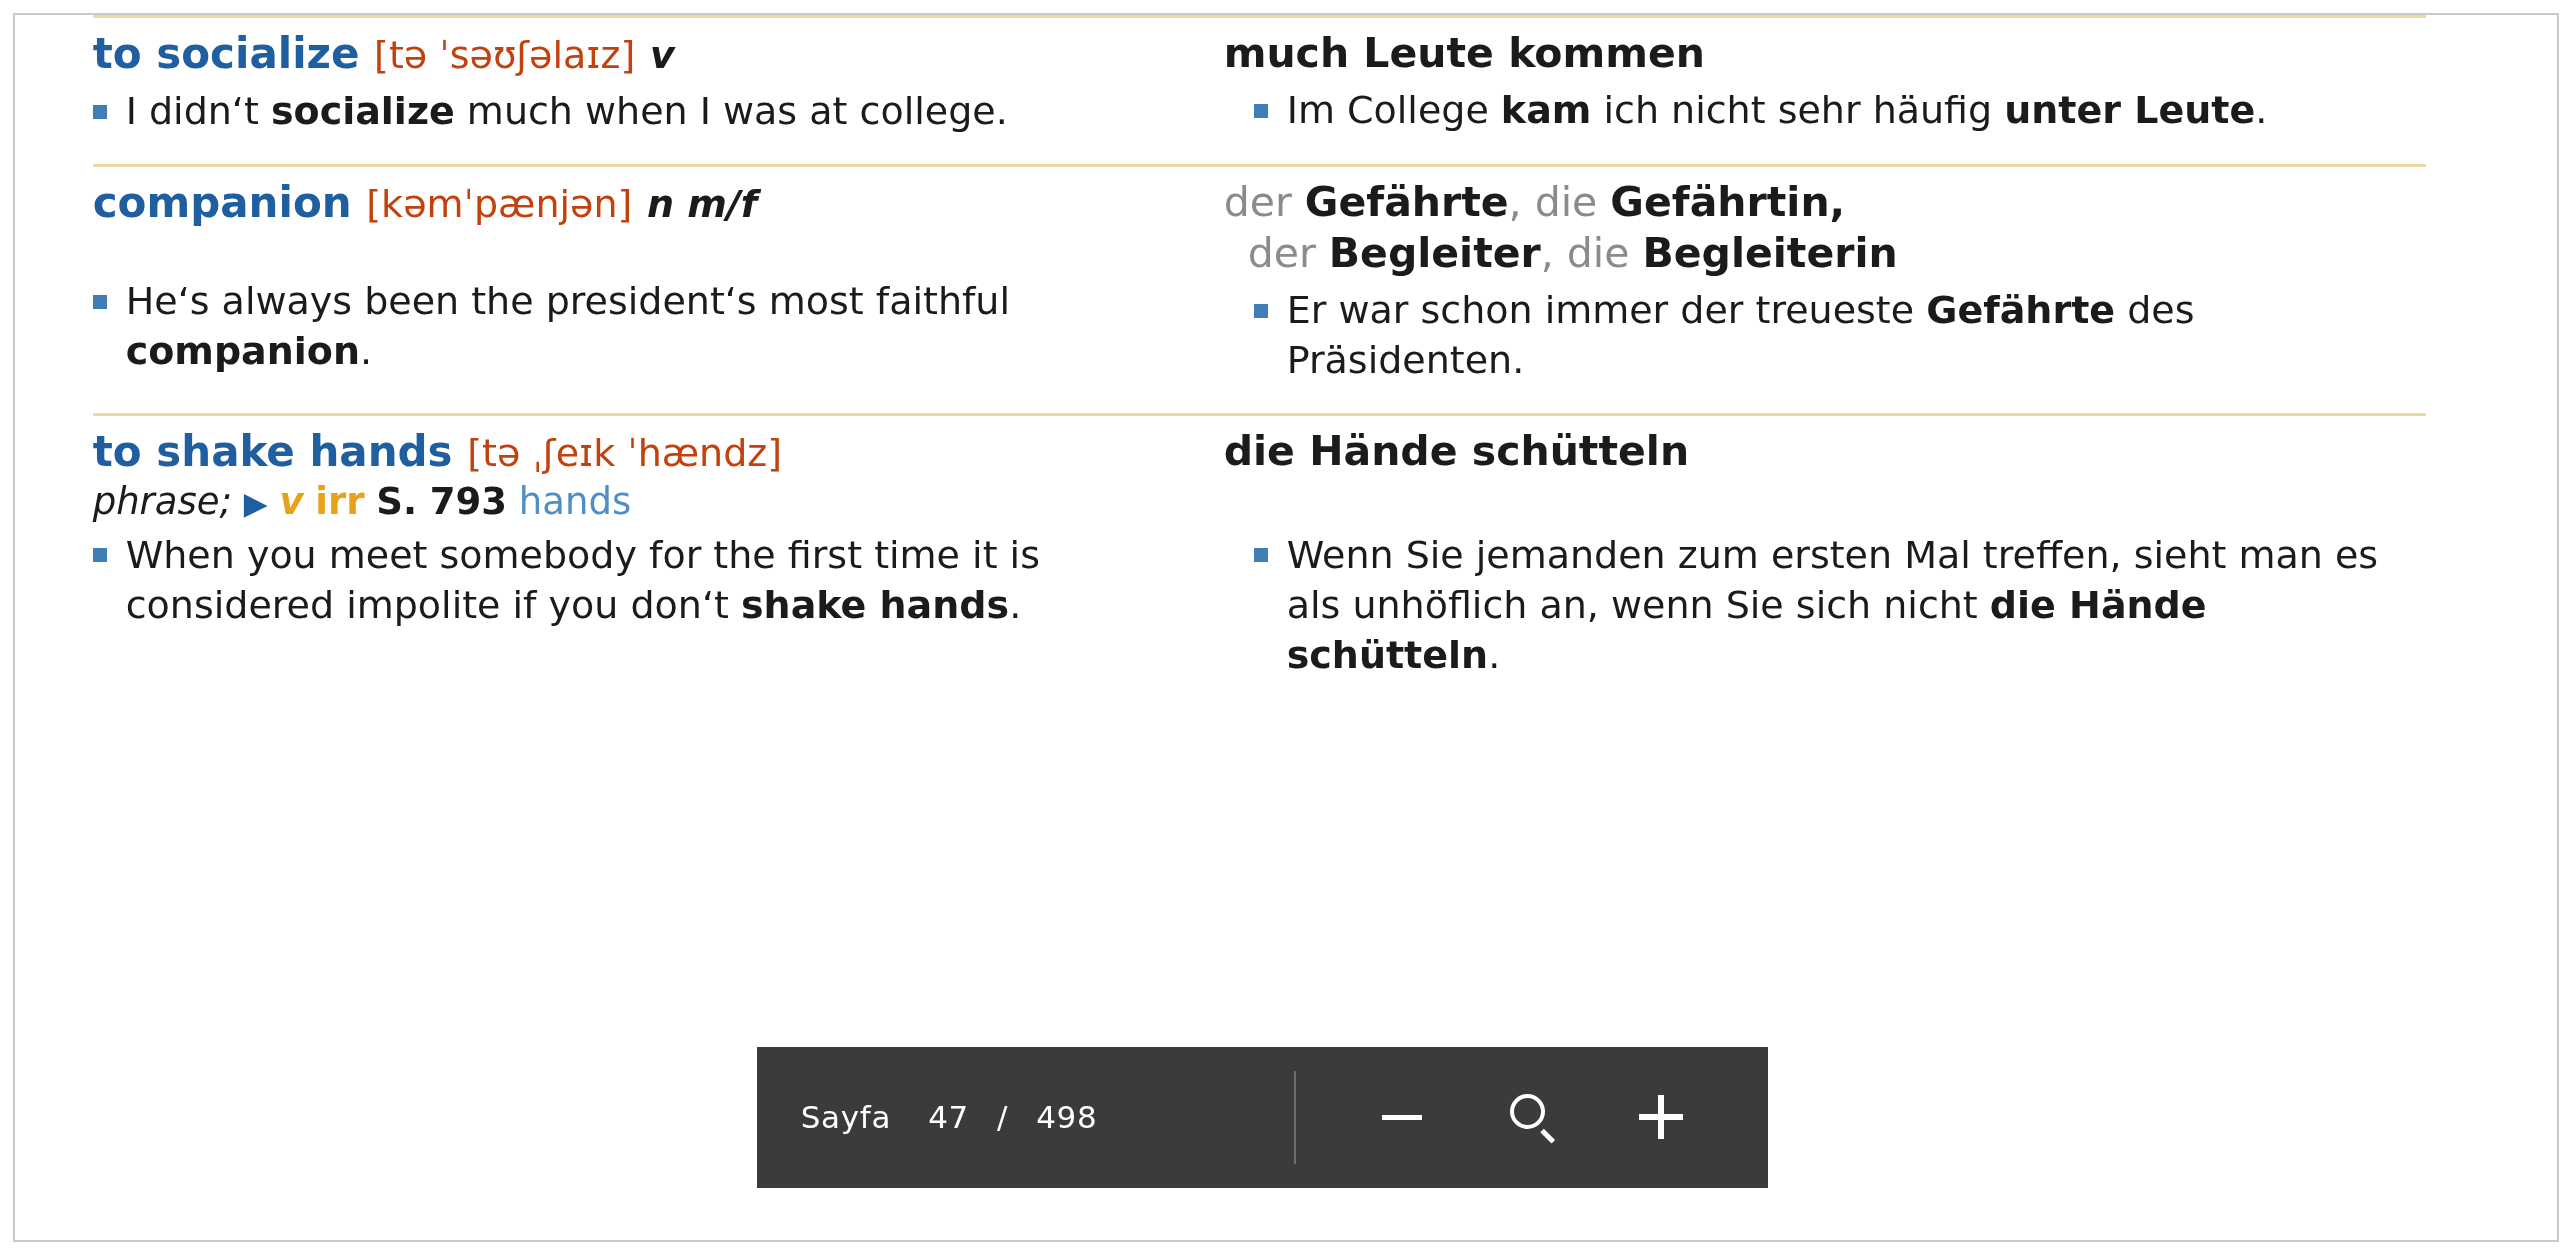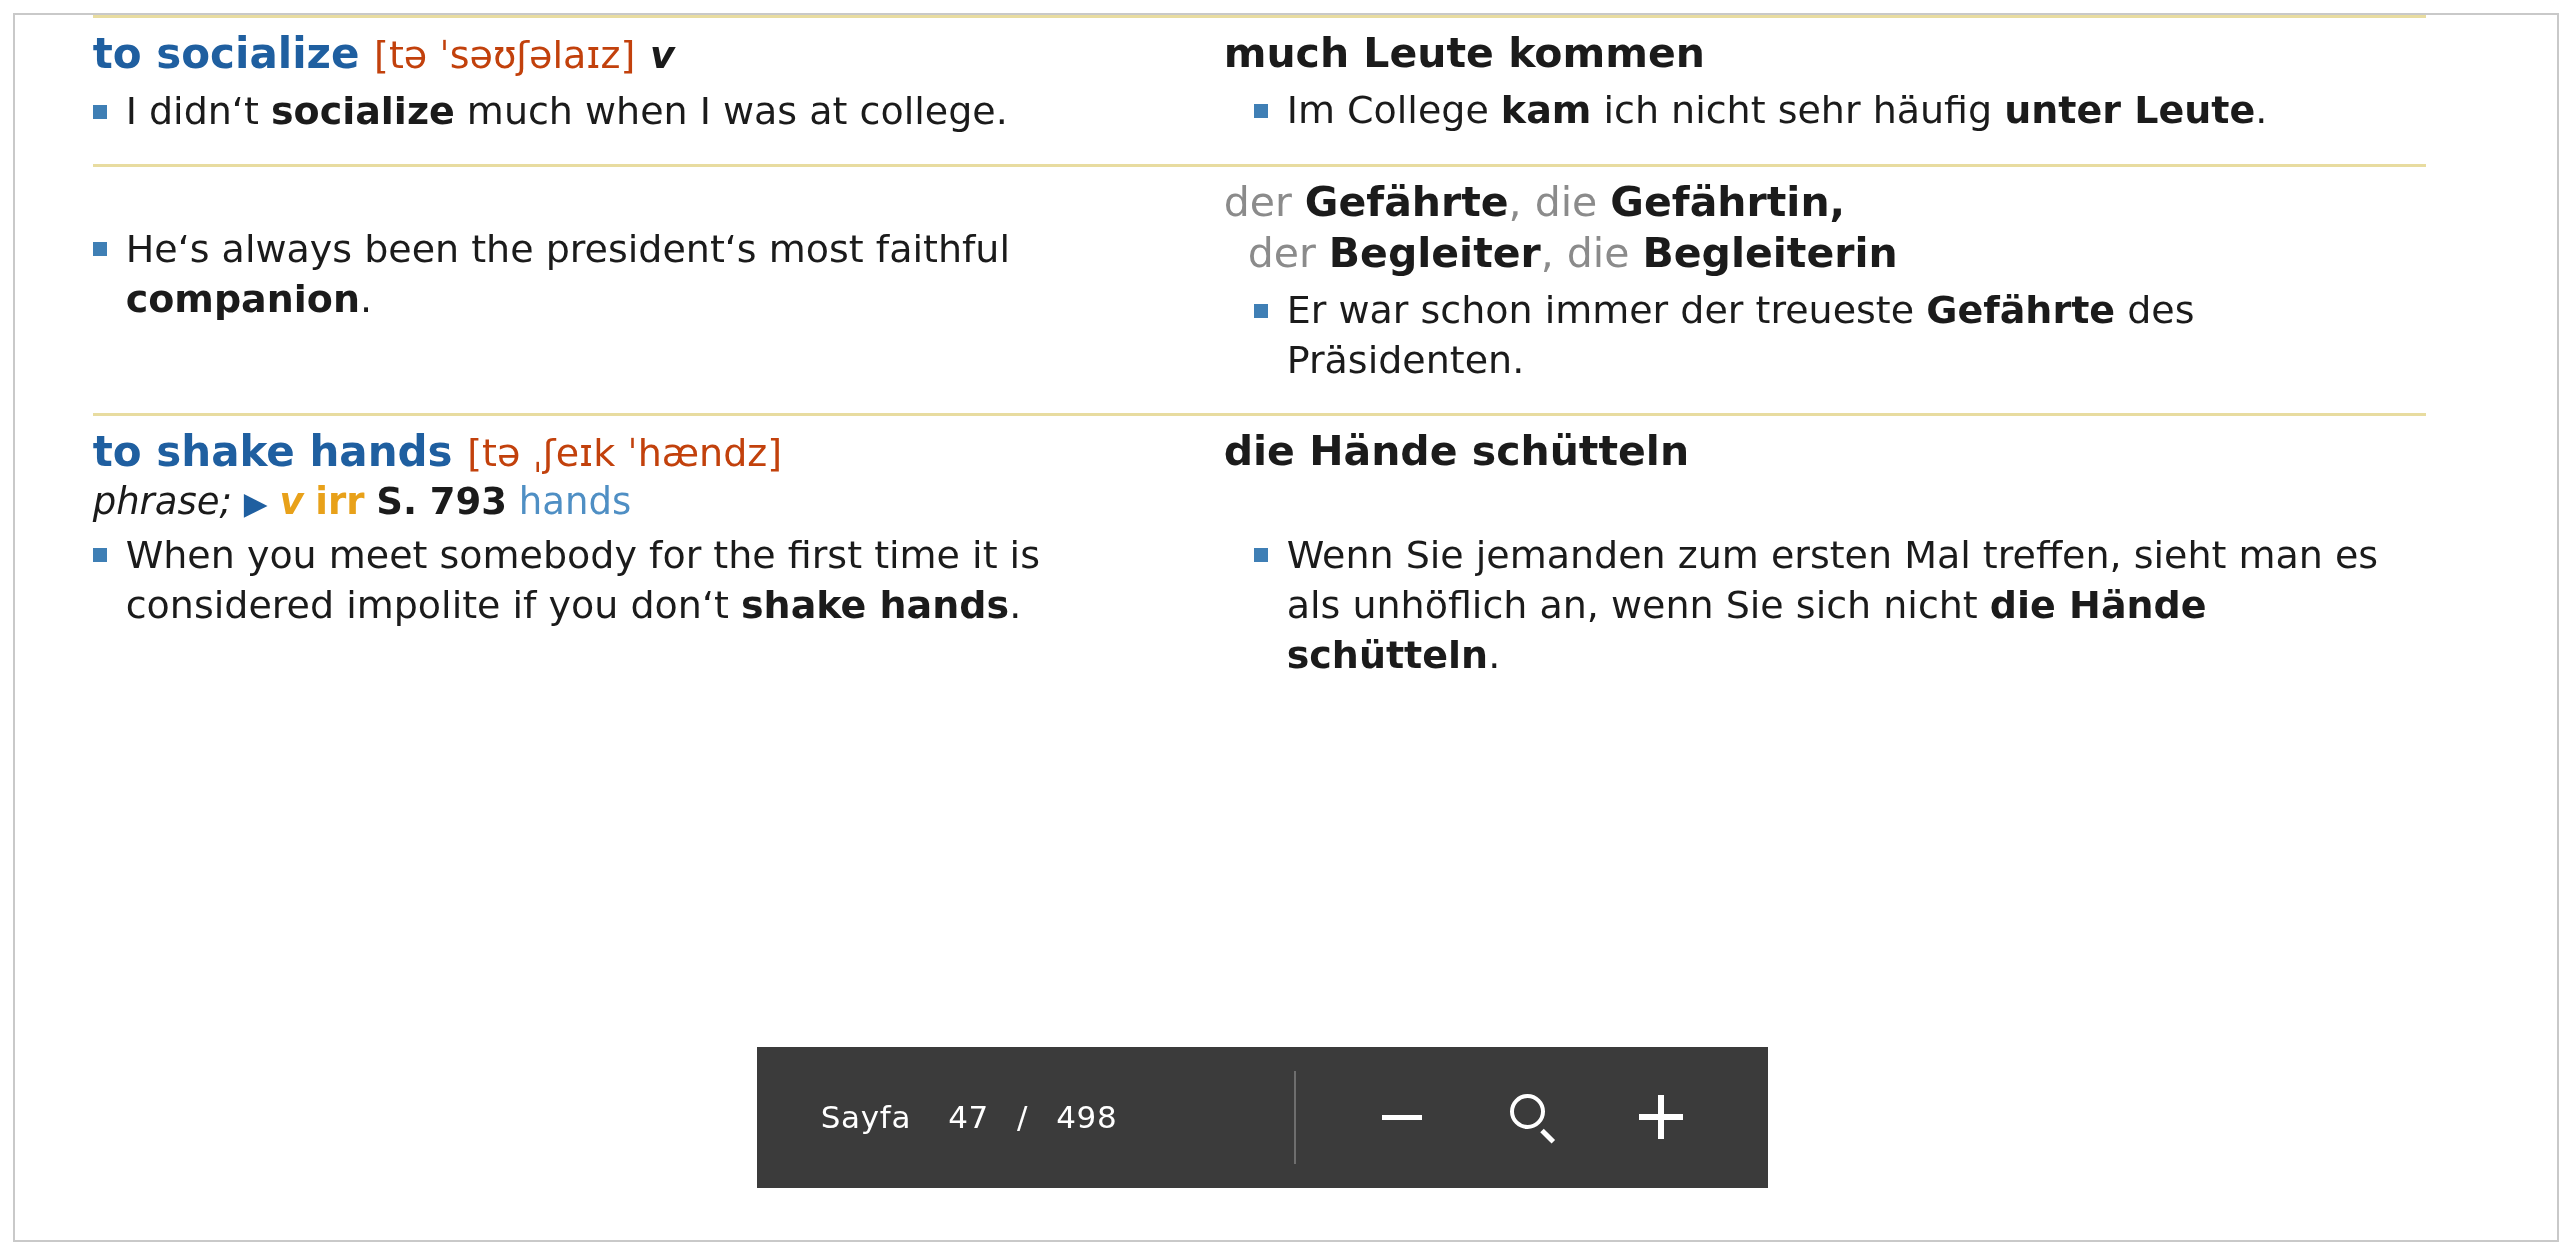--- a/index.html
+++ b/index.html
@@ -164,21 +164,21 @@
     width: 1011px;
     height: 141px;
     background: #3b3b3b;
     display: flex;
     align-items: center;
     color: #ffffff;
   }
   .zoom-left {
     display: flex;
     align-items: center;
-    padding-left: 64px;
+    padding-left: 44px;
     width: 537px;
     box-sizing: border-box;
     font-size: 31px;
     letter-spacing: 0.7px;
   }
   .zoom-left .lbl { margin-right: 37px; }
   .zoom-left .cur { font-weight: normal; margin-right: 28px; }
   .zoom-left .sep { margin-right: 28px; }
   .zoom-left .tot { }
   .divider {
@@ -278,20 +278,25 @@
         </div>
       </div>
     </div>
 
     <div class="sp-lg"></div>
     <div class="rule"></div>
     <div class="sp-sm"></div>
 
     <div class="entry">
       <div class="col-left">
+        <div class="headword">
+          <span class="hw-en">companion</span>
+          <span class="ipa">[kəmˈpænjən]</span>
+          <span class="pos">n m/f</span>
+        </div>
         <div style="height:41px"></div>
         <div class="example">
           <span class="bullet">
               <i></i>
             </span>
           <span class="ex-text">He‘s always been the president‘s most faithful <b>companion</b>.</span>
         </div>
       </div>
       <div class="col-right">
         <div class="trans-head">

